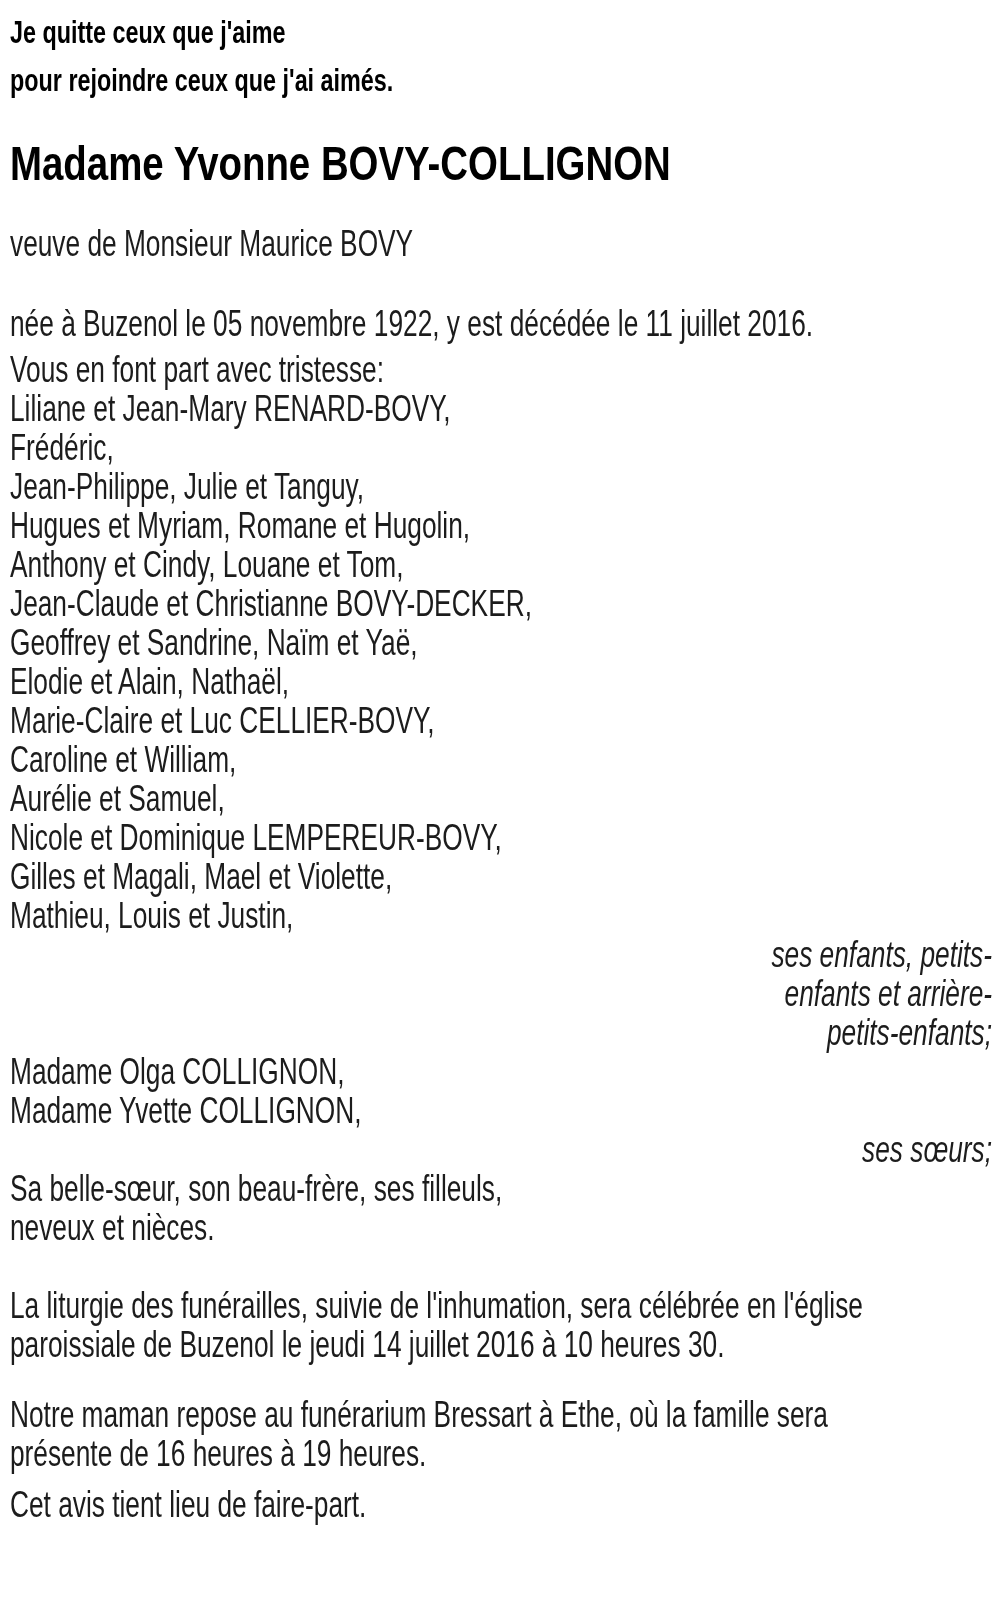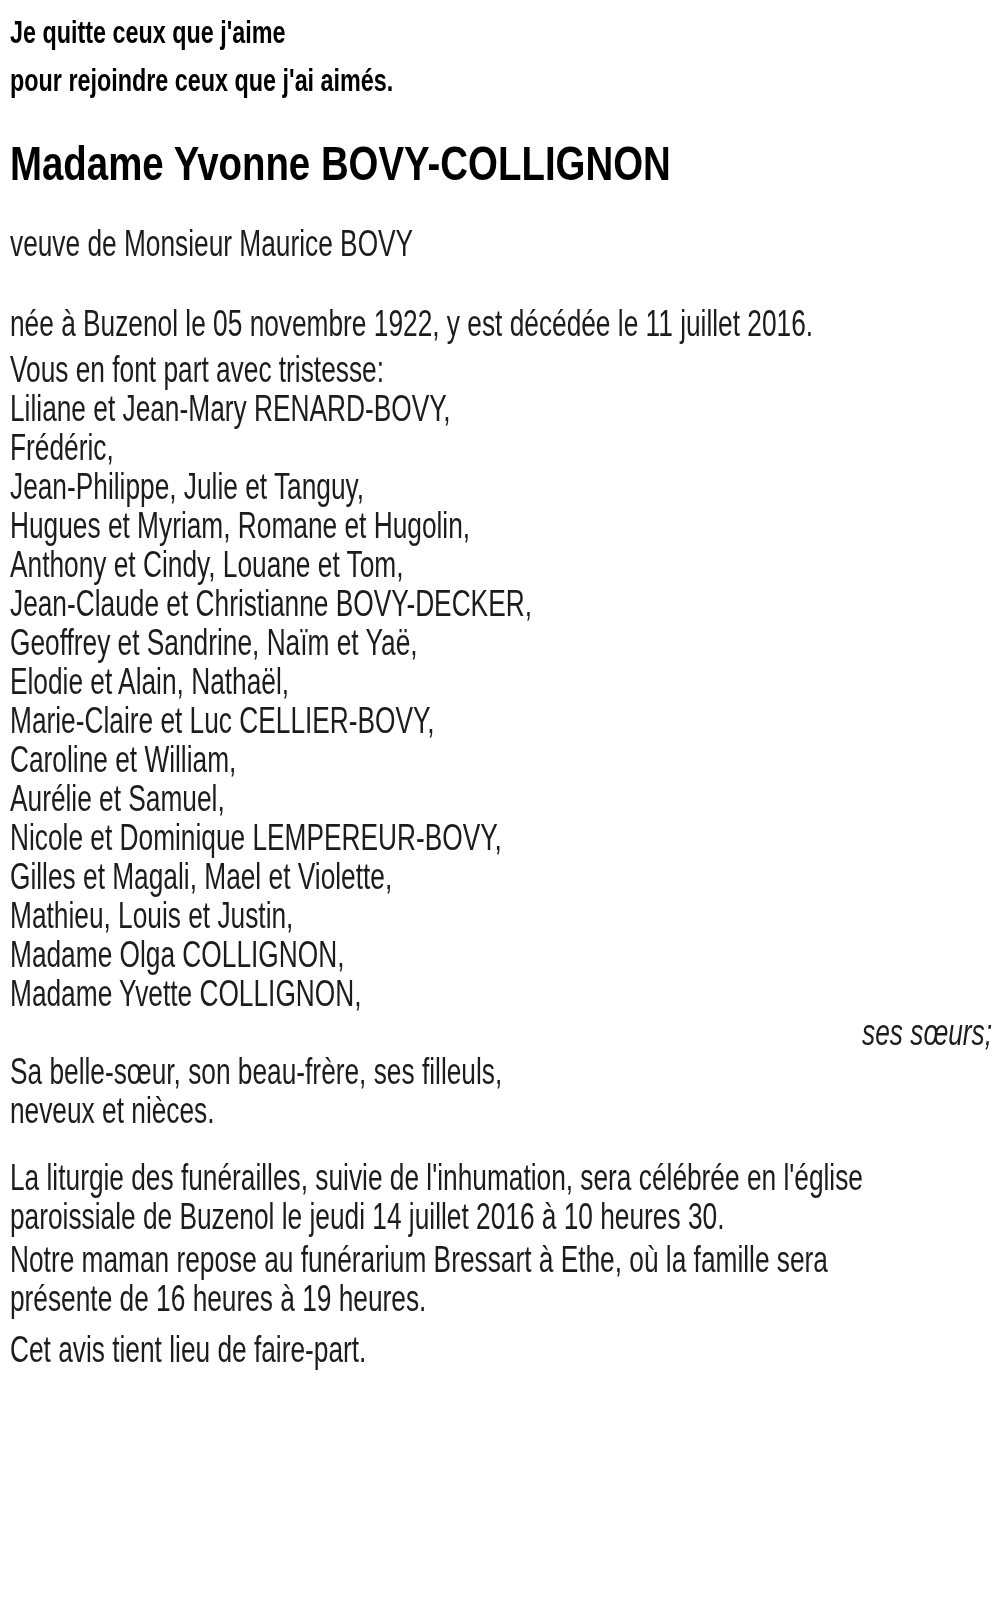--- a/index.html
+++ b/index.html
@@ -14,21 +14,21 @@
      transform:scaleX(.73);transform-origin:0 50%;}
   .t-r{font-size:36px;line-height:39px;font-weight:400;font-style:italic;
        text-align:right;transform:scaleX(.73);transform-origin:100% 50%;}
   
   .b{font-size:32px;line-height:40px;font-weight:700;color:#000;
      transform:scaleX(.73);transform-origin:0 50%;}
   
   .title{font-size:48px;line-height:56px;font-weight:700;color:#000;
          transform:scaleX(.80);transform-origin:0 50%;}
   .mt8{margin-top:8px}.mt7{margin-top:7px}.mt12{margin-top:12px}
-  .mt16{margin-top:4px}.mt32{margin-top:32px}.mt34{margin-top:28px}
+  .mt16{margin-top:31px}.mt32{margin-top:32px}.mt34{margin-top:39px}
   .mt36{margin-top:36px}.mt41{margin-top:41px}
 </style>
 </head>
 <body>
 
 <div class="page">
 
   <div class="ln b mt12">Je quitte ceux que j'aime</div>
   <div class="ln b mt8">pour rejoindre ceux que j'ai aimés.</div>
 
@@ -50,20 +50,25 @@
     <div class="ln t">Geoffrey et Sandrine, Naïm et Yaë,</div>
     <div class="ln t">Elodie et Alain, Nathaël,</div>
     <div class="ln t">Marie-Claire et Luc CELLIER-BOVY,</div>
     <div class="ln t">Caroline et William,</div>
     <div class="ln t">Aurélie et Samuel,</div>
     <div class="ln t">Nicole et Dominique LEMPEREUR-BOVY,</div>
     <div class="ln t">Gilles et Magali, Mael et Violette,</div>
     <div class="ln t">Mathieu, Louis et Justin,</div>
   </div>
 
+  <div>
+    <div class="ln t-r">ses enfants, petits-</div>
+    <div class="ln t-r">enfants et arrière-</div>
+    <div class="ln t-r">petits-enfants;</div>
+  </div>
 
   <div class="ln t">Madame Olga COLLIGNON,</div>
   <div class="ln t">Madame Yvette COLLIGNON,</div>
 
   <div class="ln t-r">ses sœurs;</div>
 
   <div class="ln t">Sa belle-sœur, son beau-frère, ses filleuls,</div>
   <div class="ln t">neveux et nièces.</div>
 
   <div class="mt34">

